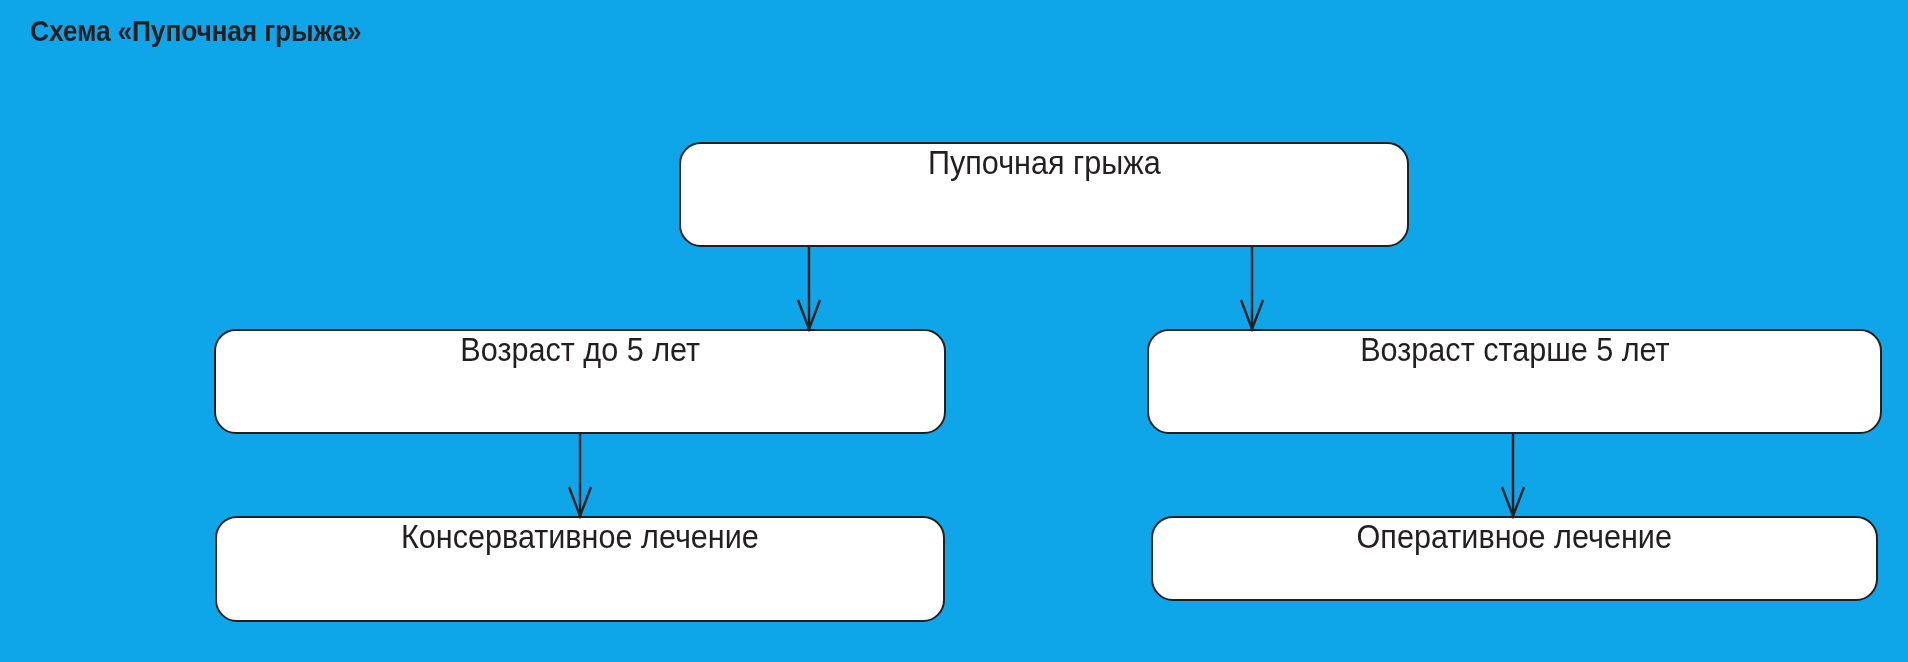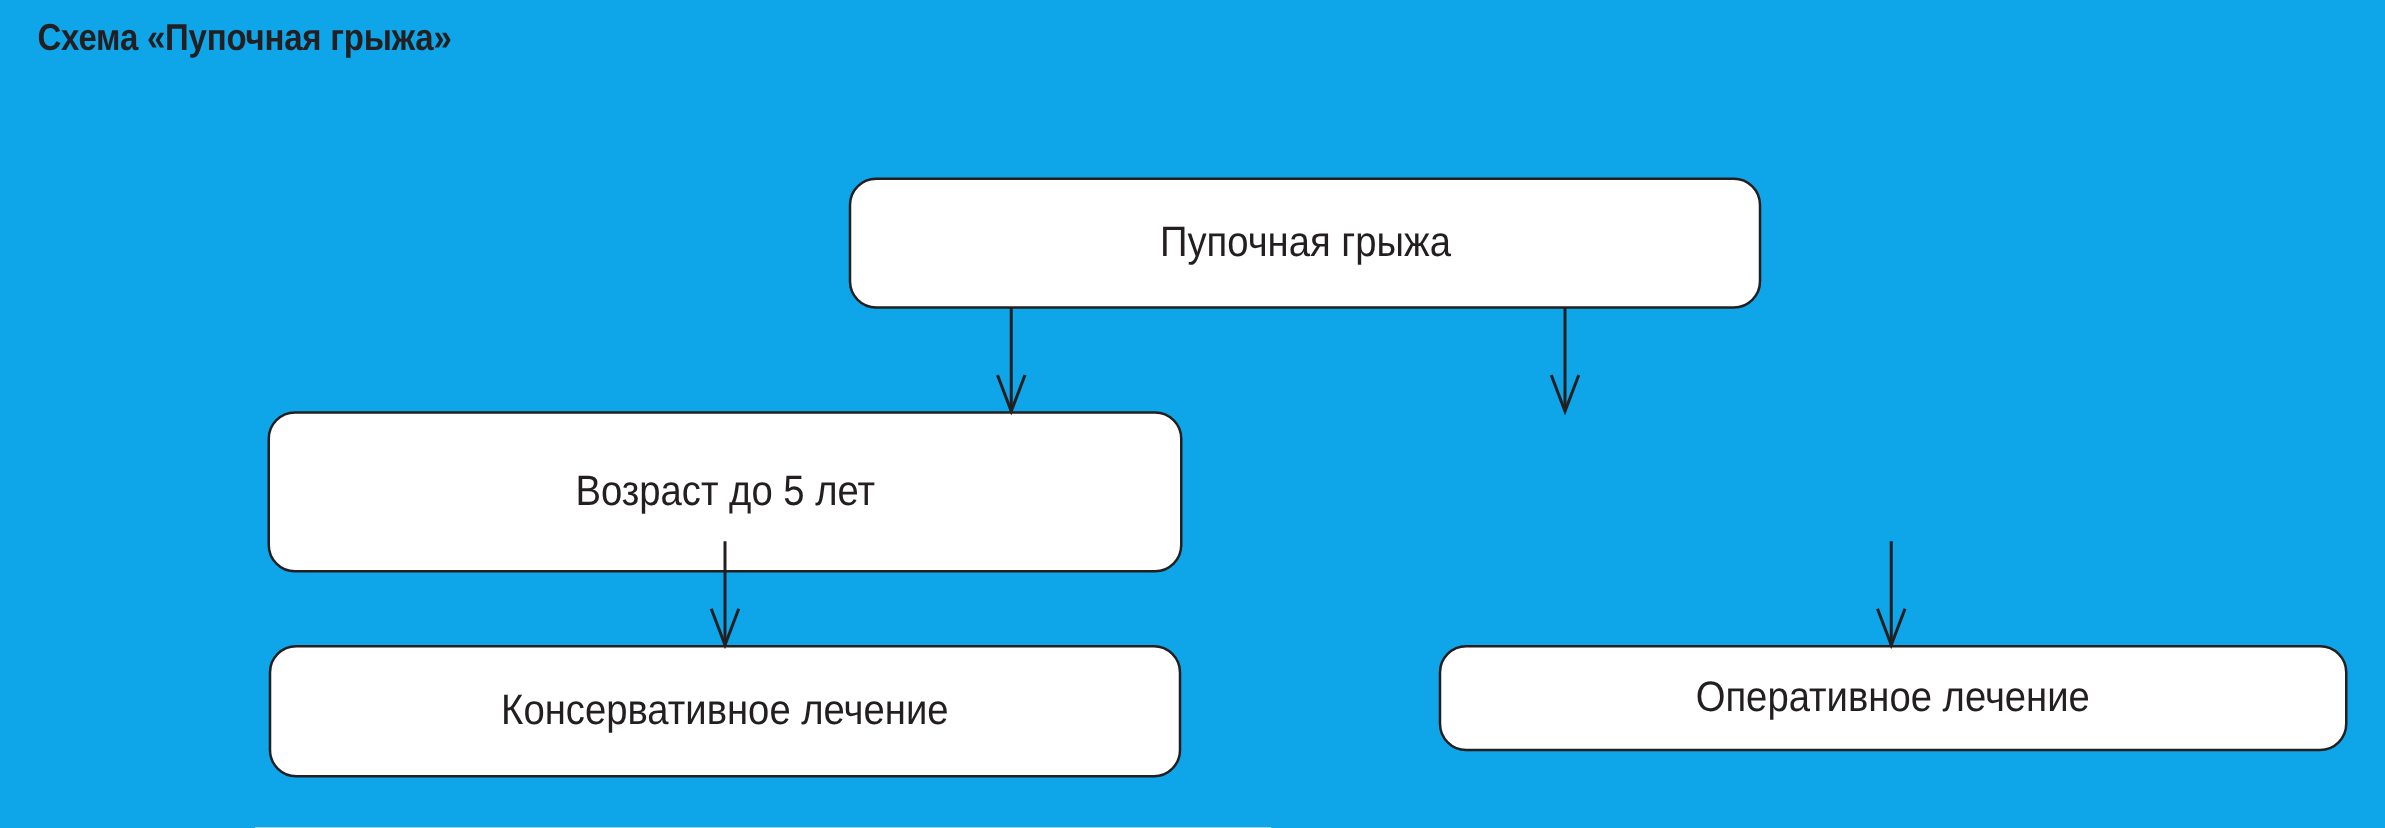--- a/index.html
+++ b/index.html
@@ -33,21 +33,21 @@
     transform-origin: left center;
     white-space: nowrap;
   }
   .node {
     position: absolute;
     box-sizing: border-box;
     border: 2.2px solid #231f20;
     border-radius: 22px;
     background: #ffffff;
     display: flex;
-    align-items: center;
+    align-items: flex-start;
     justify-content: center;
     text-align: center;
   }
   .node-label {
     font-size: 34px;
     font-weight: 400;
     color: #231f20;
     font-family: "Liberation Sans Narrow", "Liberation Sans", "DejaVu Sans", sans-serif;
     transform: scaleX(0.9);
     white-space: nowrap;
@@ -69,24 +69,27 @@
 <body>
 
 <div id="canvas">
 
   <div id="page-title">Схема «Пупочная грыжа»</div>
 
   <div class="node" style="left:679px; top:142px; width:730px; height:105px;">
     <span class="node-label">Пупочная грыжа</span>
   </div>
 
-  <div class="node" style="left:214px; top:329px; width:732px; height:129px;">
+  <div class="node" style="left:214px; top:329px; width:732px; height:105px;">
     <span class="node-label">Возраст до 5 лет</span>
   </div>
 
+  <div class="node" style="left:1147px; top:329px; width:735px; height:105px;">
+    <span class="node-label">Возраст старше 5 лет</span>
+  </div>
 
   <div class="node" style="left:215px; top:516px; width:730px; height:106px;">
     <span class="node-label">Консервативное лечение</span>
   </div>
 
   <div class="node" style="left:1151px; top:516px; width:727px; height:85px;">
     <span class="node-label">Оперативное лечение</span>
   </div>
 
   <svg class="edge" style="left:0; top:0; width:1908px; height:662px;">

